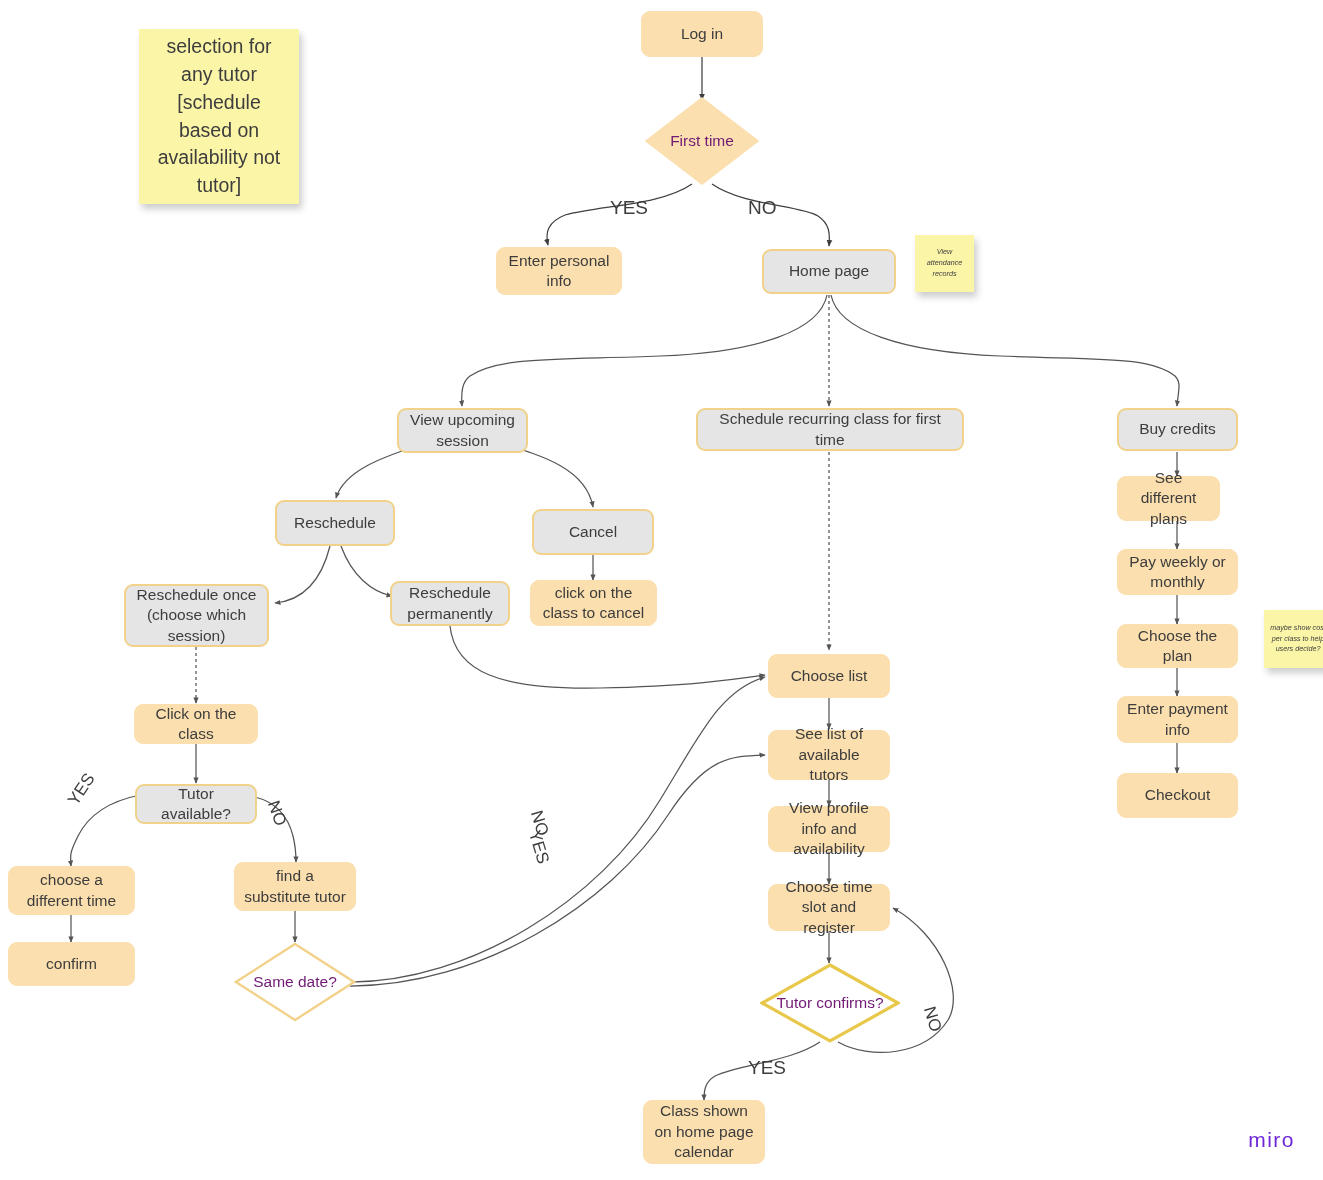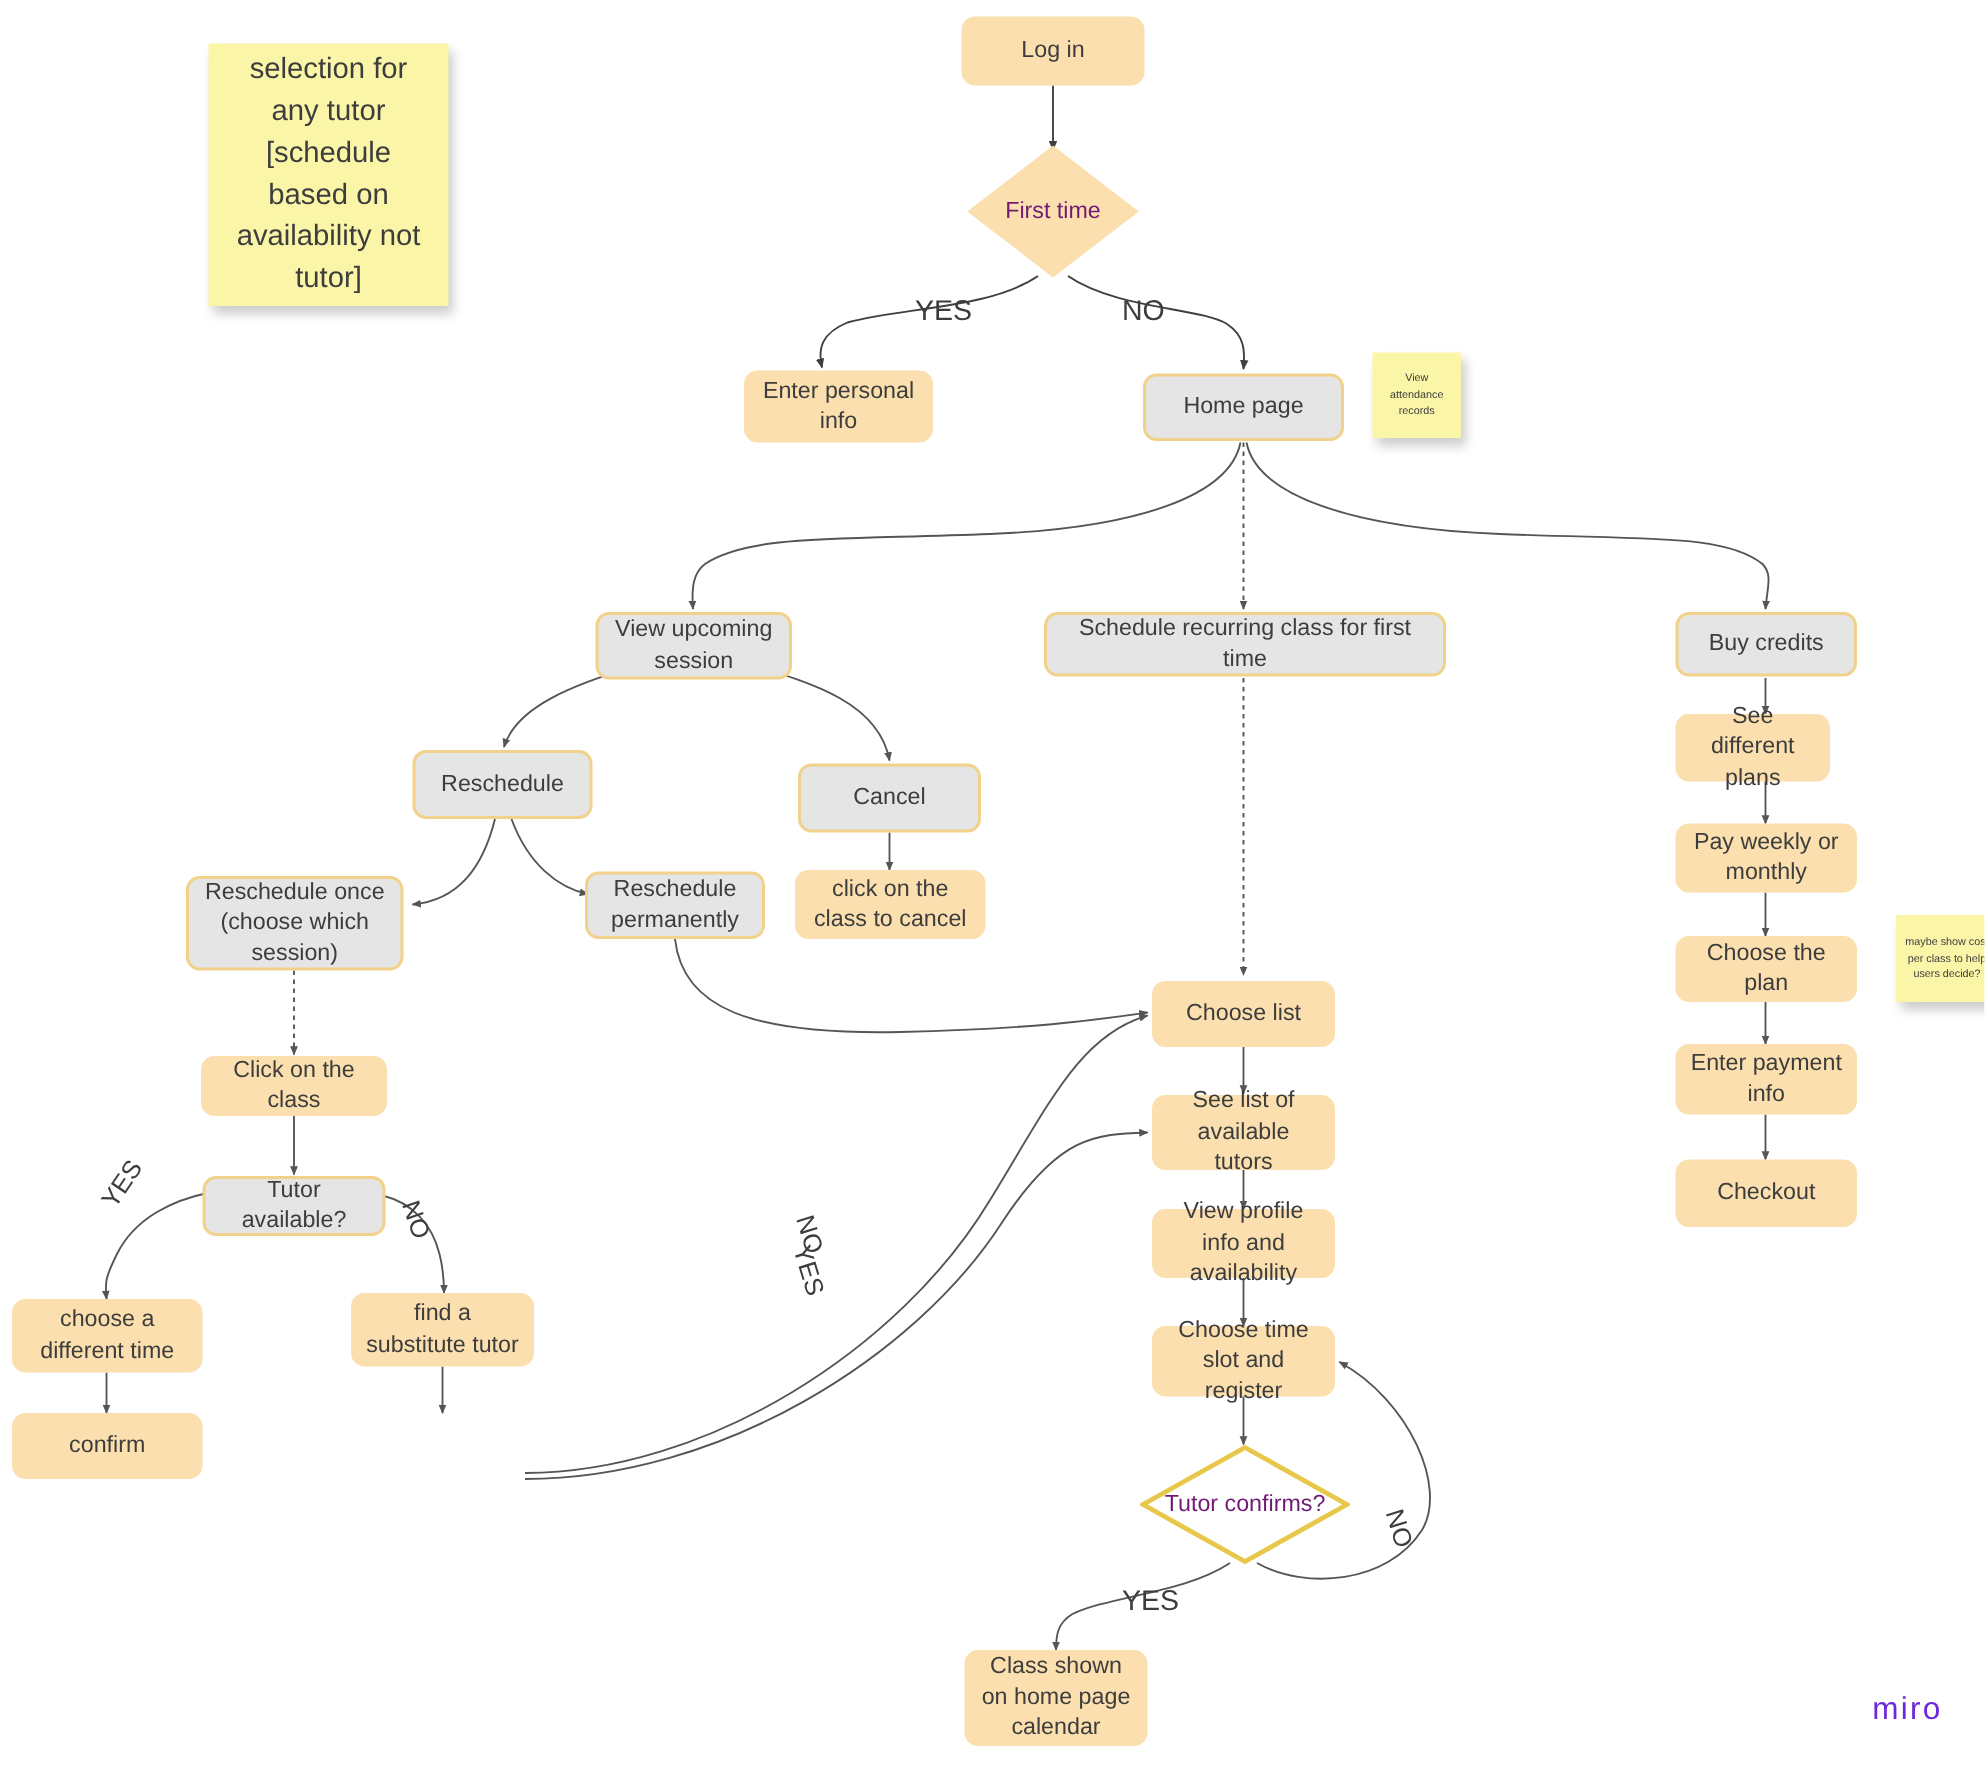--- a/index.html
+++ b/index.html
@@ -82,20 +82,21 @@
   }
   .sticky-big {
     font-size: 19.5px;
     line-height: 1.42;
     padding: 8px 14px;
   }
   .sticky-small {
     font-size: 7.2px;
     line-height: 1.5;
     padding: 3px 4px;
+    font-style: italic;
   }
   .elabel {
     position: absolute;
     font-size: 19px;
     color: #3d3d3d;
     white-space: nowrap;
     z-index: 5;
   }
   .elabel.sm { font-size: 17px; }
   .watermark {
@@ -260,20 +261,26 @@
   </div>
 
   <div class="node fill" style="left:8px; top:942px; width:127px; height:44px;">
     <span>confirm</span>
   </div>
 
   <div class="node fill" style="left:234px; top:862px; width:122px; height:49px;">
     <span>find a substitute tutor</span>
   </div>
 
+  <div class="diamond" style="left:234px; top:942px; width:122px; height:80px;">
+    <svg class="dshape" viewBox="0 0 122 80" preserveAspectRatio="none">
+      <polygon points="61,2 120,40 61,78 2,40" fill="#ffffff" stroke="#f2d28a" stroke-width="2.4"></polygon>
+    </svg>
+    <div class="dlabel">Same date?</div>
+  </div>
 
   <div class="node fill" style="left:768px; top:654px; width:122px; height:44px;">
     <span>Choose list</span>
   </div>
 
   <div class="node fill" style="left:768px; top:730px; width:122px; height:50px;">
     <span>See list of available tutors</span>
   </div>
 
   <div class="node fill" style="left:768px; top:806px; width:122px; height:46px;">

